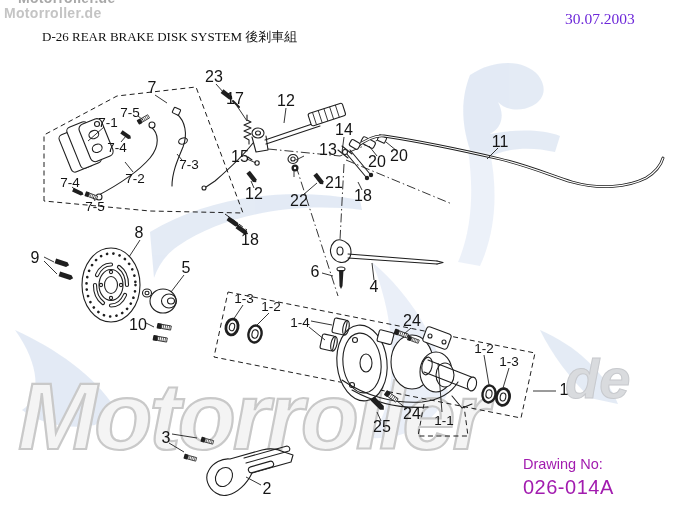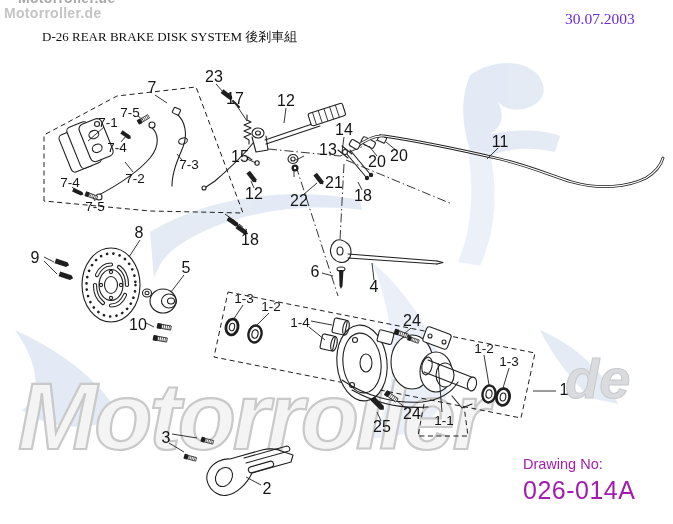--- a/index.html
+++ b/index.html
@@ -5,21 +5,21 @@
   html,body{margin:0;padding:0;background:#fff;}
   .page{position:relative;width:673px;height:524px;background:#ffffff;overflow:hidden;
         font-family:"Liberation Sans",sans-serif;}
   .abs{position:absolute;}
   .wm-top-cut{left:18px;top:-10px;font-weight:bold;font-size:14px;color:#a8a8a8;letter-spacing:.3px;z-index:4;}
   .wm-top{left:4px;top:5px;font-weight:bold;font-size:14px;color:#c4c4c4;letter-spacing:.3px;z-index:4;}
   .title{left:42px;top:28px;font-family:"Liberation Serif",serif;font-weight:normal;
          font-size:13px;color:#101010;white-space:nowrap;z-index:5;}
   .date{left:565px;top:10px;font-family:"Liberation Serif",serif;font-size:15.5px;color:#6d28d9;z-index:5;}
   .dno{left:523px;top:455px;color:#a21caf;font-size:14.5px;line-height:1.3;z-index:5;}
-  .dno .num{font-size:25px;letter-spacing:.5px;}
+  .dno .num{font-size:20px;letter-spacing:.5px;}
   svg.diagram{position:absolute;left:0;top:0;z-index:2;}
   .labels-layer{position:absolute;left:0;top:0;width:673px;height:524px;z-index:6;pointer-events:none;}
   .part-label{position:absolute;transform:translate(-50%,-50%);font-size:16px;color:#141414;
               font-family:"Liberation Sans",sans-serif;white-space:nowrap;}
   .part-label.sub{font-size:13.5px;}
   
   .ln{fill:none;stroke:#1f1f1f;stroke-width:1.1;stroke-linecap:round;stroke-linejoin:round;}
   .wfill{fill:#ffffff;}
   .fl{fill:#1f1f1f;stroke:none;}
   .dash{fill:none;stroke:#1f1f1f;stroke-width:1;stroke-dasharray:5 3.5;}

